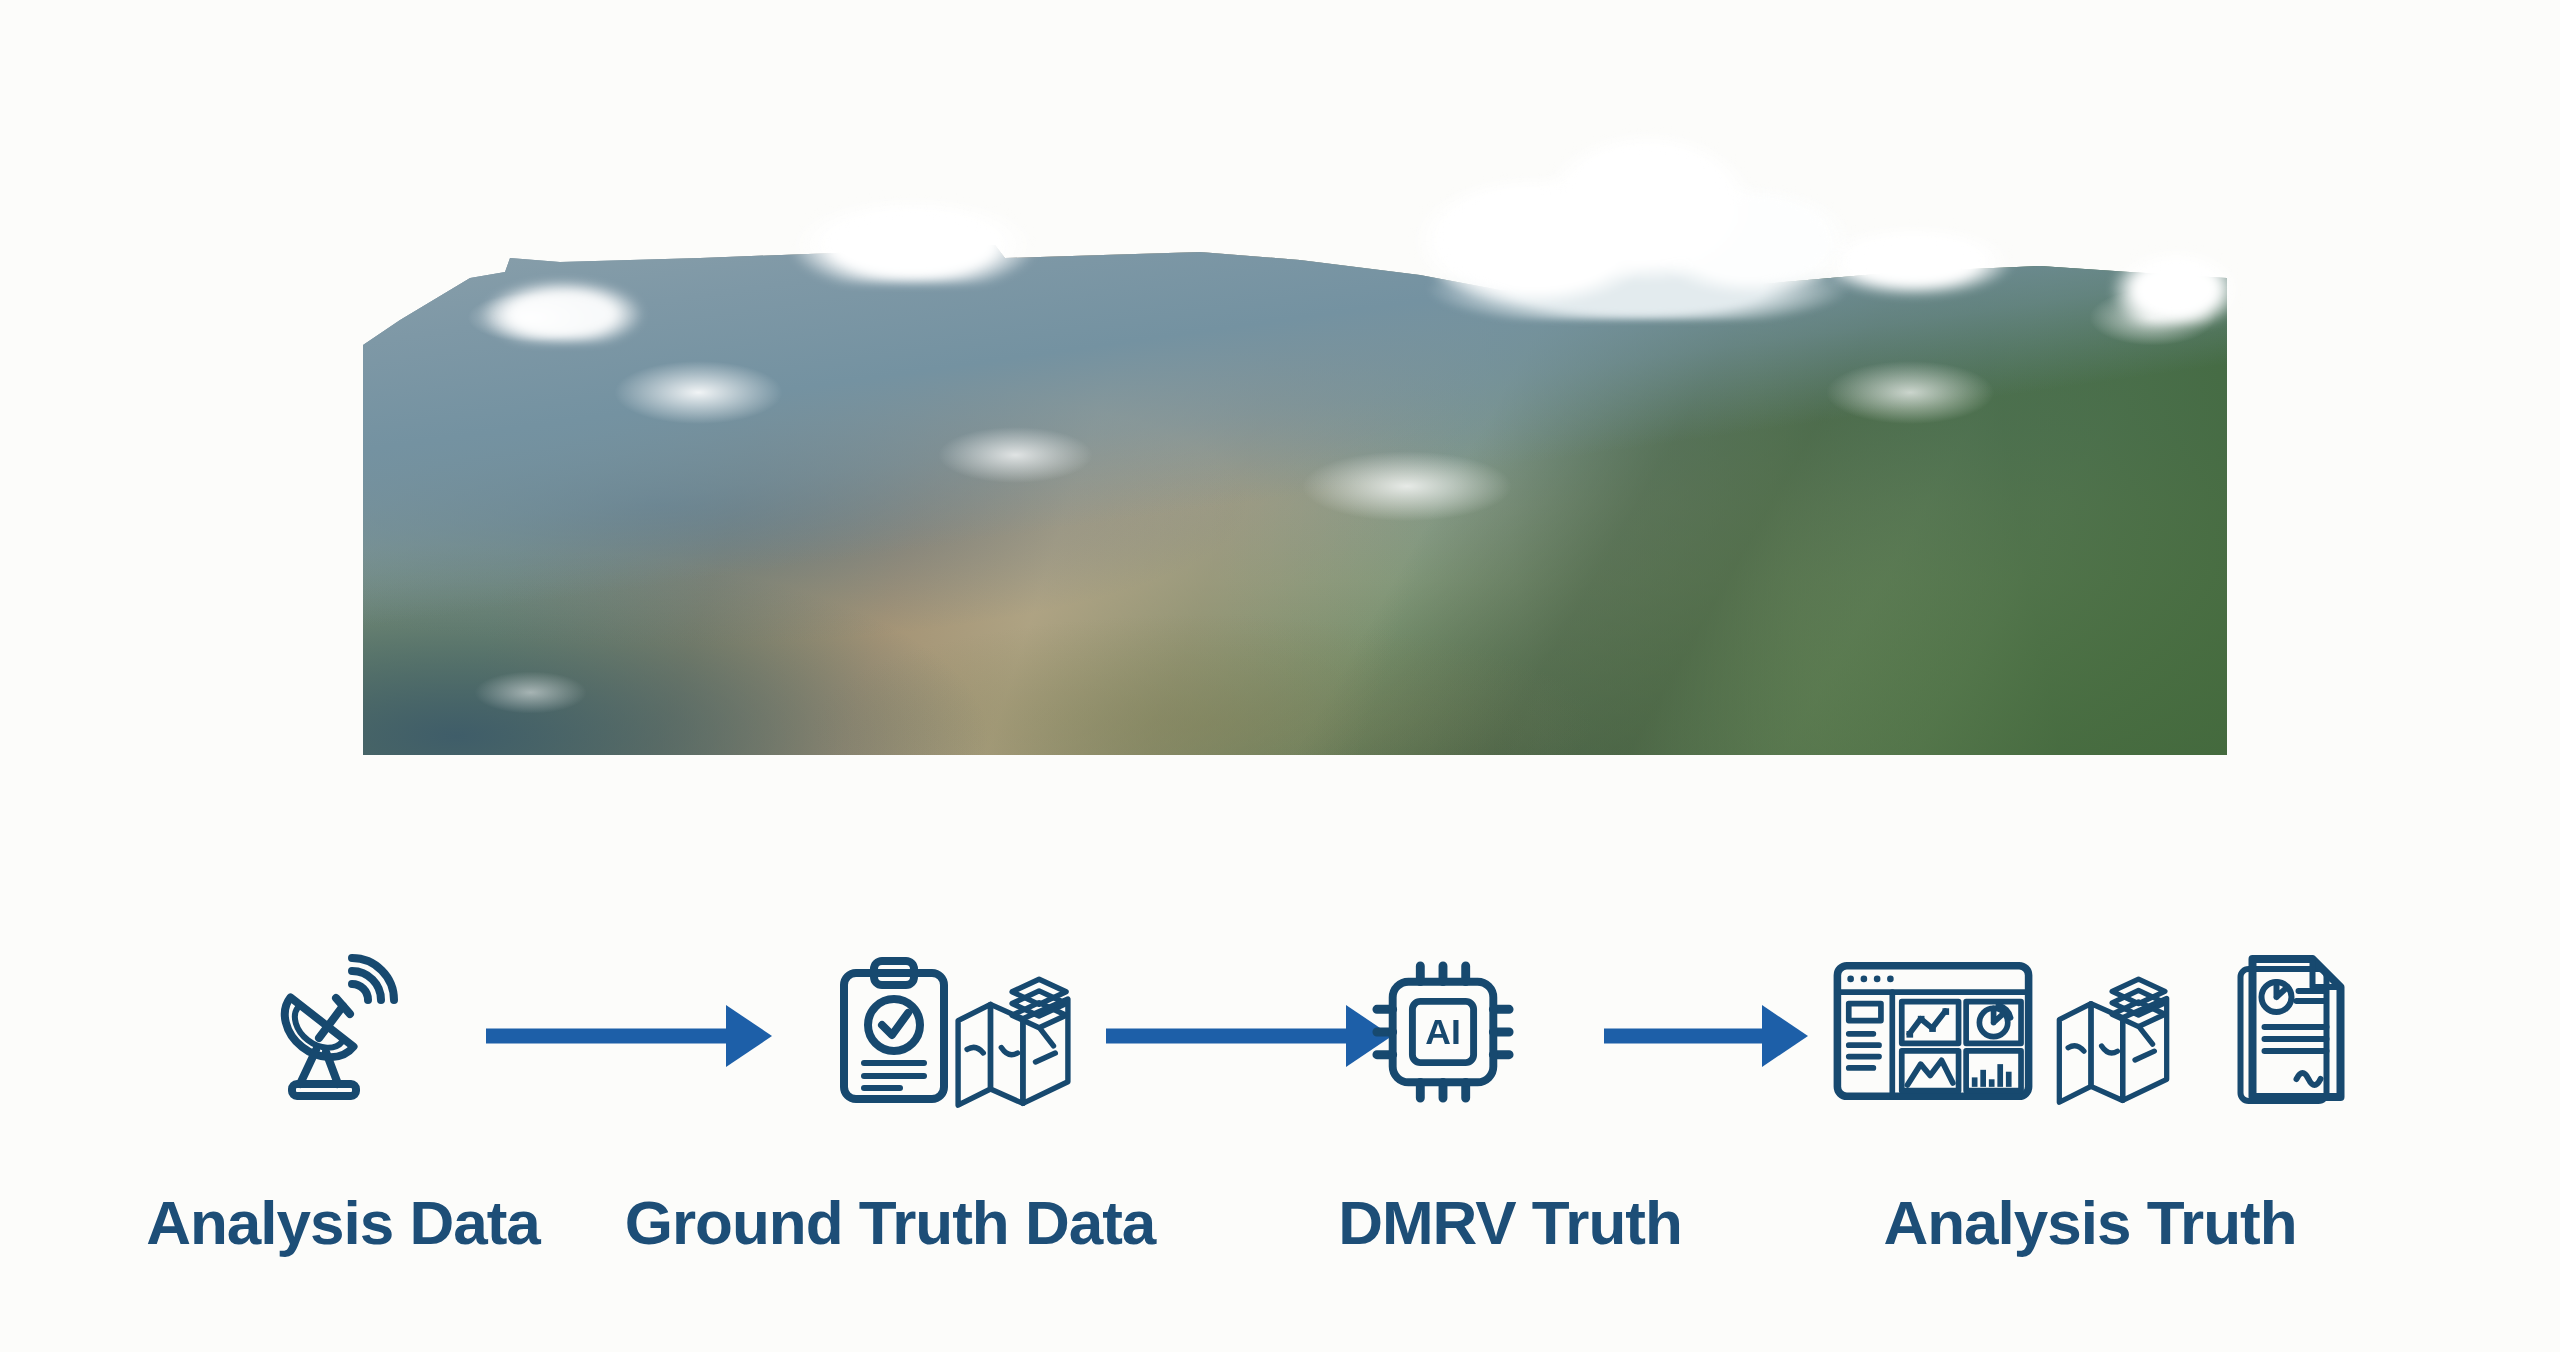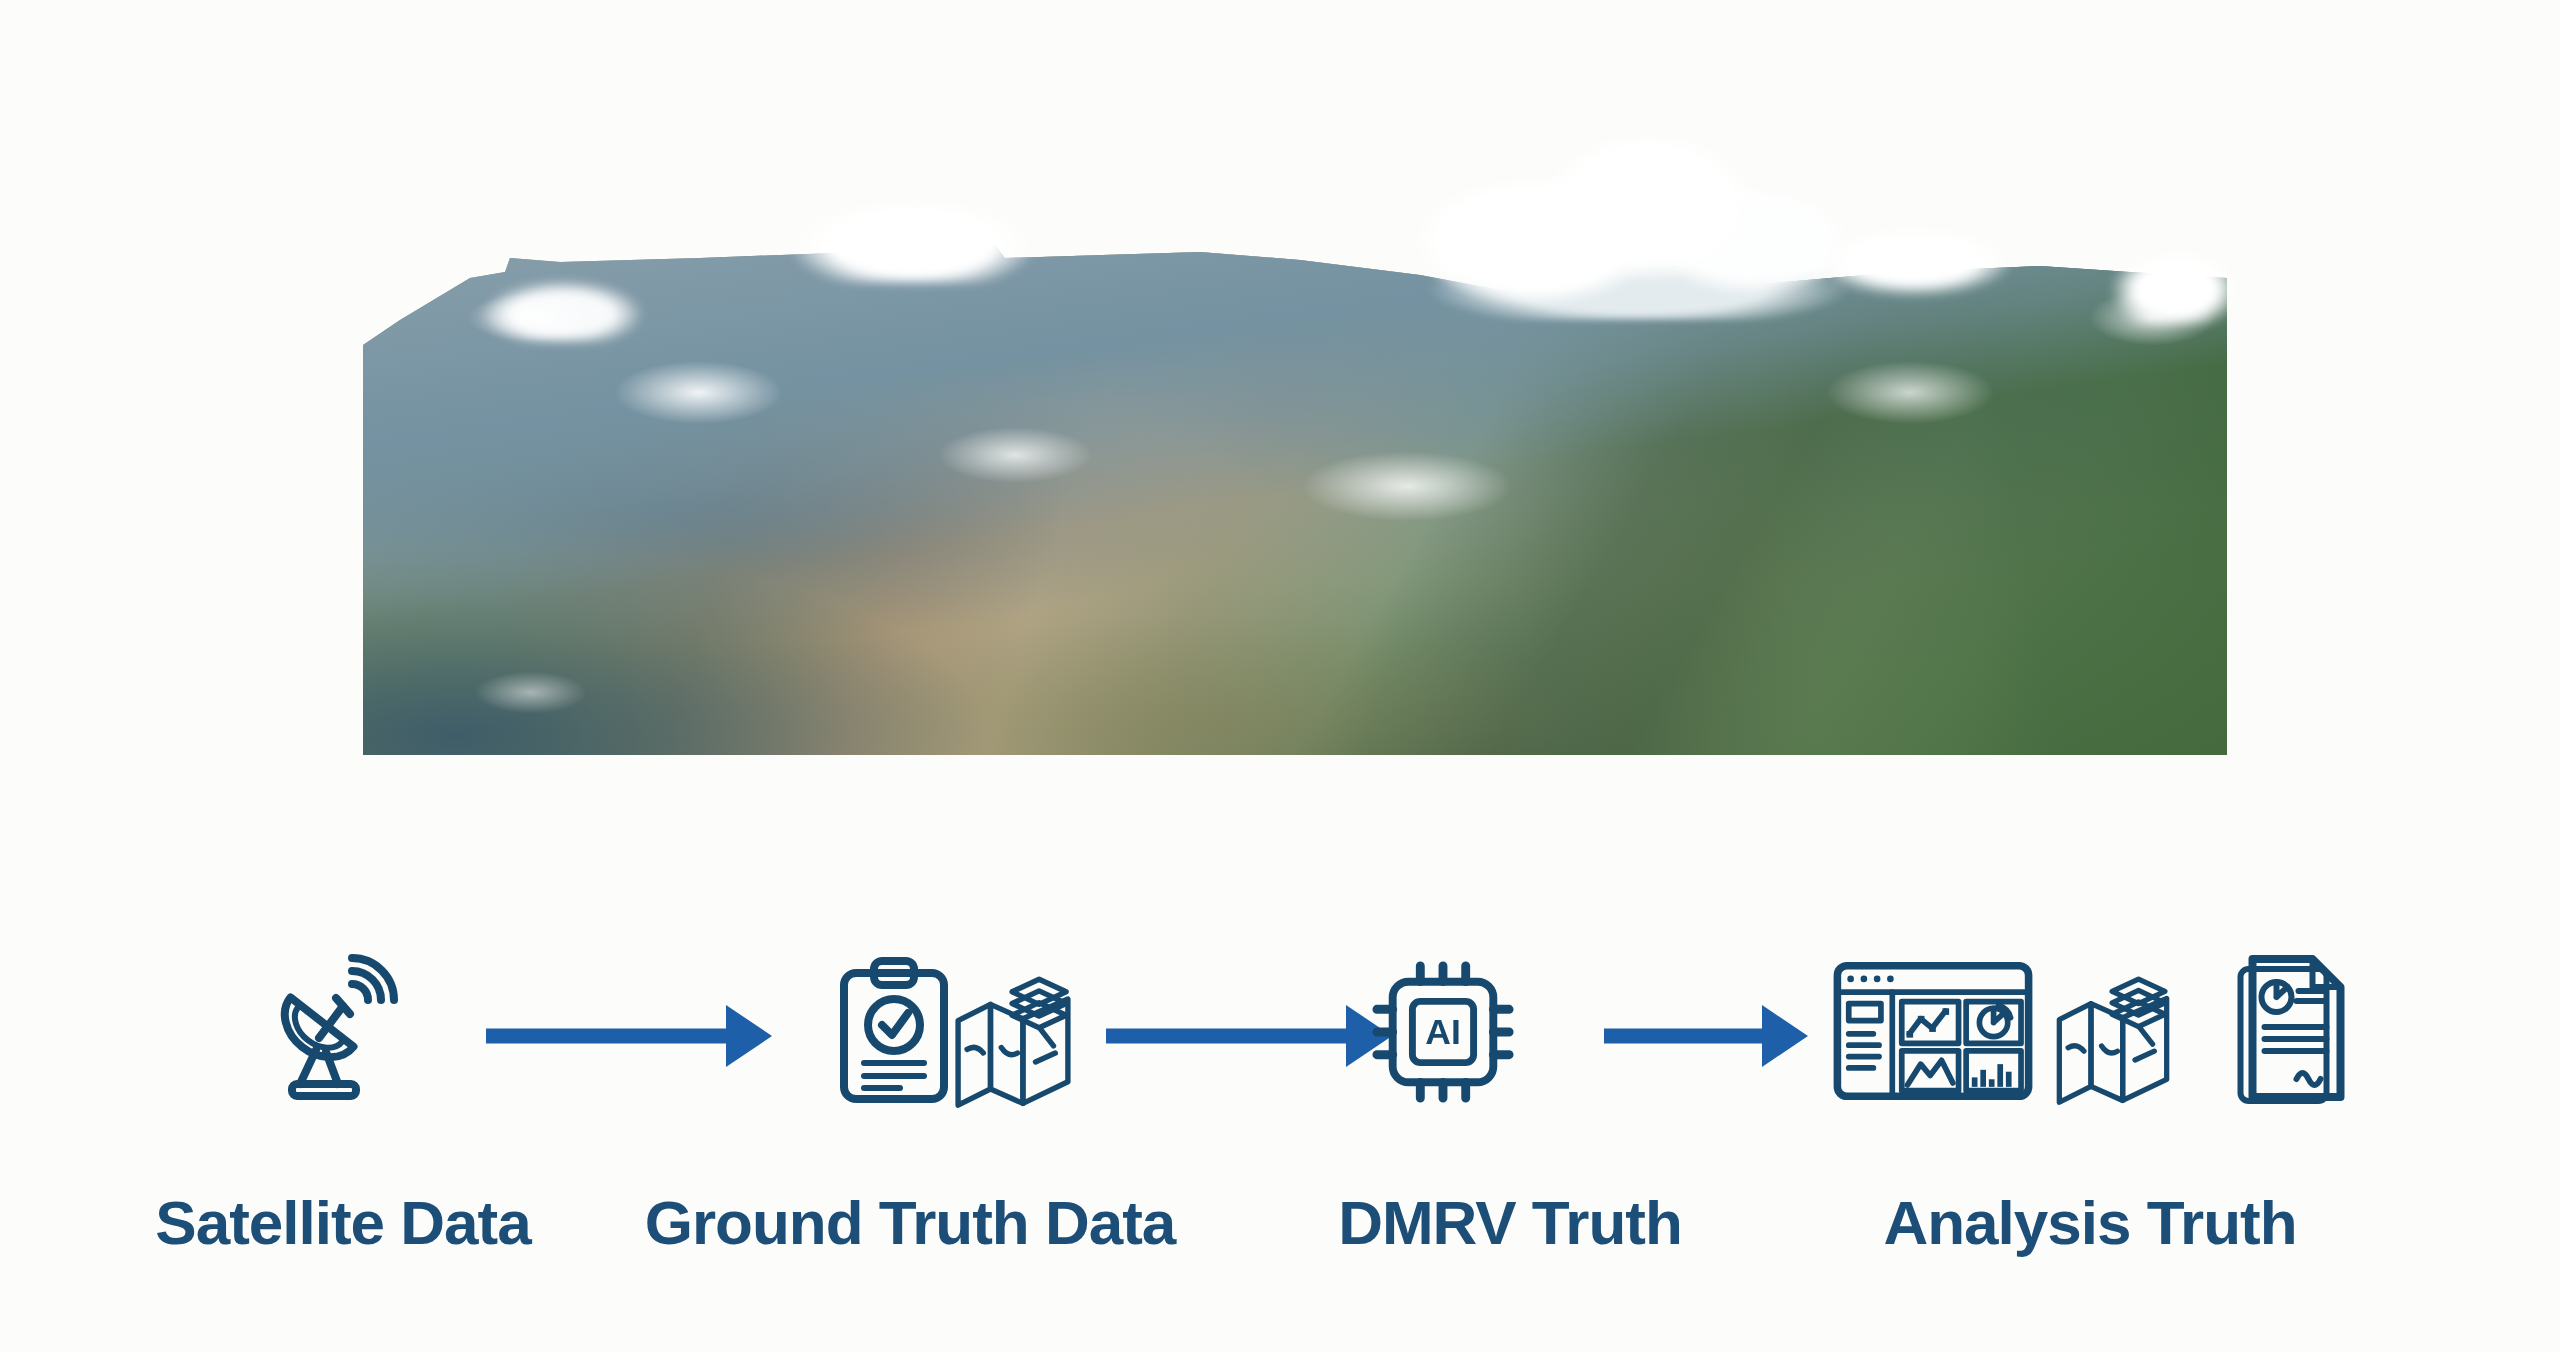--- a/index.html
+++ b/index.html
@@ -201,19 +201,19 @@
         <path class="ic" fill="#fcfcfa" d="M20,4 H80 L108,32 V142 H20 Z"></path>
         <path class="ic-thin" d="M80,4 V32 H108"></path>
         <circle class="ic-thin" cx="44" cy="42" r="15"></circle>
         <path class="ic-thin" d="M44,42 V27 M44,42 L55,32"></path>
         <path class="ic-thin" d="M66,36 h26 M64,46 h28"></path>
         <path class="ic-thin" d="M32,72 H94 M32,84 H94 M32,96 H94"></path>
         <path class="ic-thin" d="M64,124 q6,-12 12,0 q6,12 12,0"></path>
       </svg>
     </div>
 
-    <div class="step-label" style="left:343px;">Satellite Data</div>
-    <div class="step-label" style="left:890px;margin-left:20px;">Ground Truth Data</div>
+    <div class="step-label" style="left:343px;">Analysis Data</div>
+    <div class="step-label" style="left:890px;">Ground Truth Data</div>
     <div class="step-label" style="left:1510px;">DMRV Truth</div>
     <div class="step-label" style="left:2090px;">Analysis Truth</div>
 
   </div>
 </div>
 
 </body></html>

